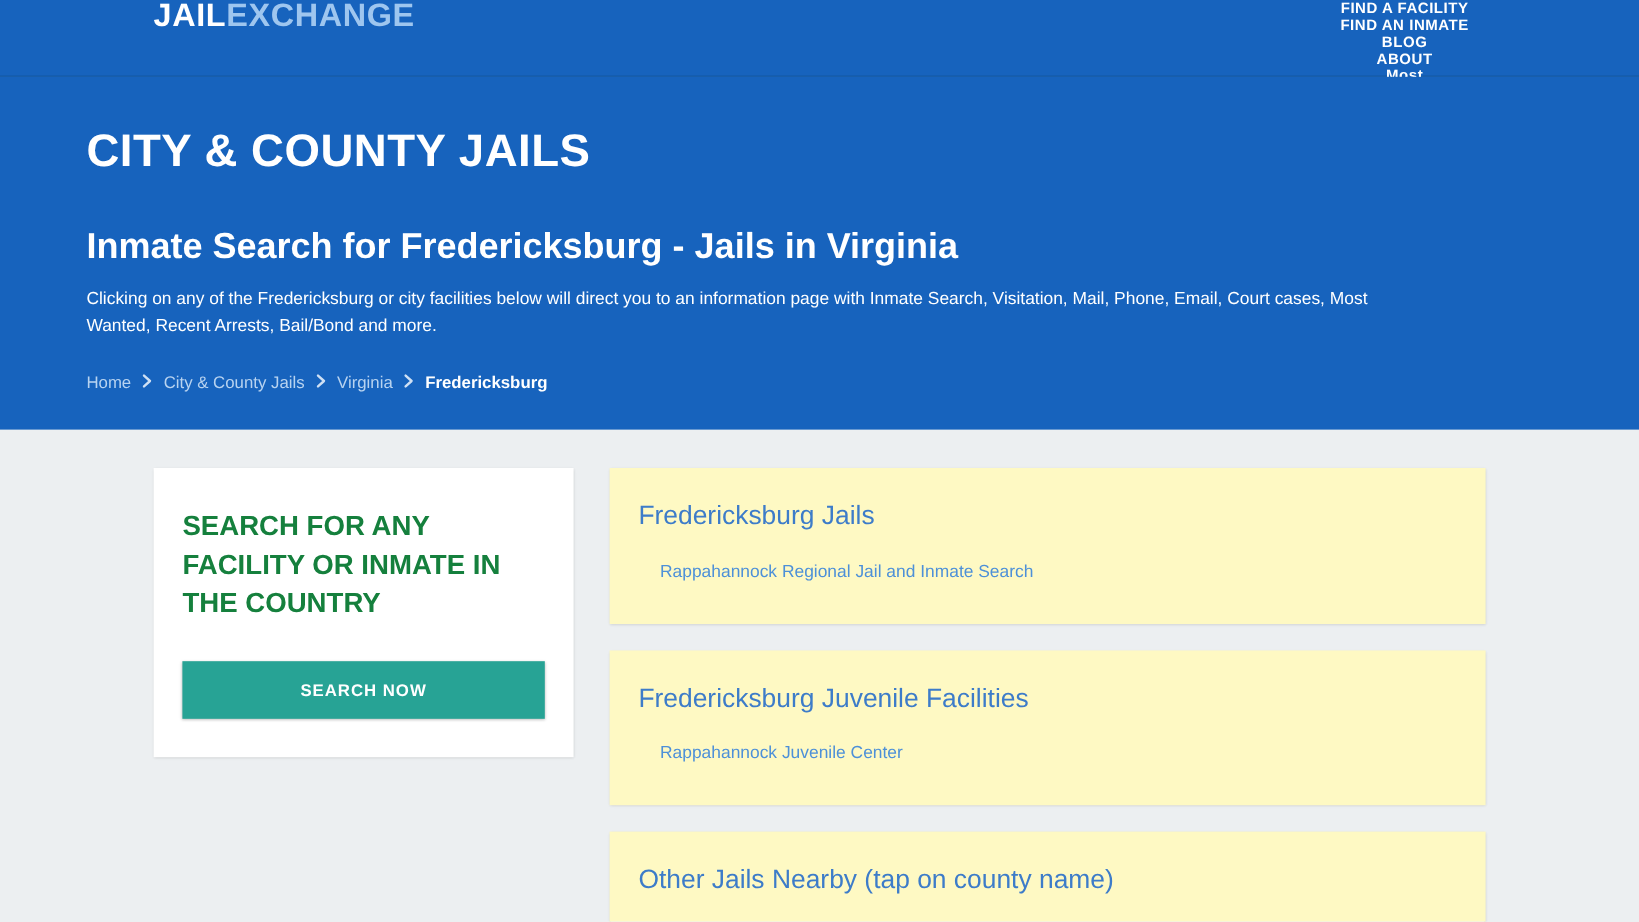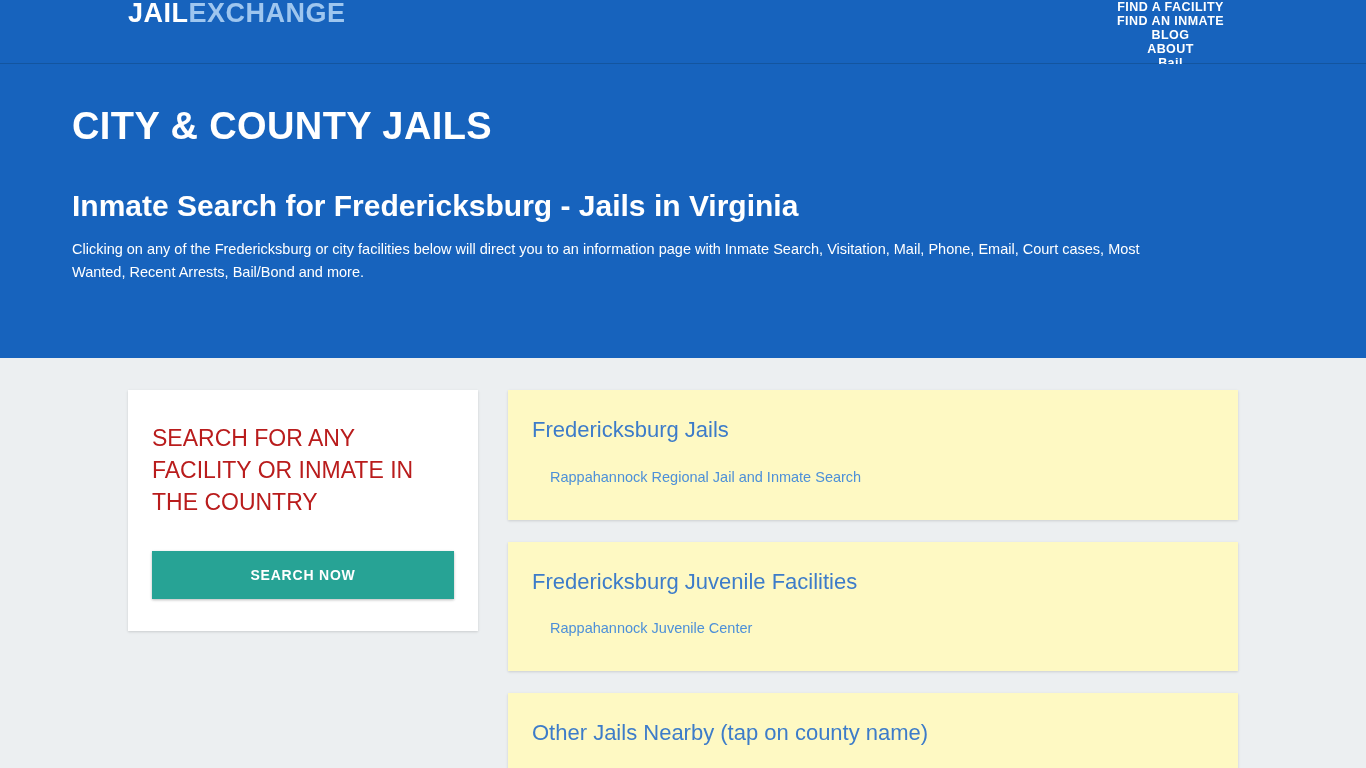--- a/index.html
+++ b/index.html
@@ -119,24 +119,24 @@
     gap: 30px;
   }
 
   .sidebar { width: 350px; flex: 0 0 350px; }
   .search-card {
     background: #ffffff;
     padding: 32px 24px 32px 24px;
     box-shadow: 0 1px 3px rgba(0,0,0,0.09), 0 1px 2px rgba(0,0,0,0.06);
   }
   .search-card-title {
-    color: #b91c1c;
+    color: #15803d;
     font-size: 23px;
     line-height: 1.4;
-    font-weight: normal;
+    font-weight: bold;
   }
   .search-now-btn {
     display: block;
     width: 100%;
     margin-top: 32px;
     background: #27a395;
     color: #ffffff;
     border: none;
     padding: 16px 14px;
     font-size: 14px;
@@ -180,37 +180,58 @@
 <div class="navbar">
   <div class="logo">
     <span class="logo-jail">JAIL</span><span class="logo-exchange">EXCHANGE</span>
   </div>
 
   <nav class="nav-links">
     <a class="nav-link">FIND A FACILITY</a>
     <a class="nav-link">FIND AN INMATE</a>
     <a class="nav-link">BLOG</a>
     <a class="nav-link">ABOUT</a>
-    <a class="nav-link">Bail</a>
+    <a class="nav-link">Most</a>
     <a class="nav-link">CONTACT</a>
     <span class="nav-search">
       <svg width="17" height="17" viewBox="0 0 24 24" fill="none" stroke="#ffffff" stroke-width="3" stroke-linecap="round">
         <circle cx="10.5" cy="10.5" r="6.5"></circle>
         <line x1="15.5" y1="15.5" x2="21" y2="21"></line>
       </svg>
     </span>
   </nav>
 </div>
 
 <div class="hero">
   <div class="hero-inner">
     <div class="hero-kicker">CITY &amp; COUNTY JAILS</div>
     <h1 class="hero-title">Inmate Search for Fredericksburg - Jails in Virginia</h1>
     <p class="hero-desc">Clicking on any of the Fredericksburg or city facilities below will direct you to an information page with Inmate Search, Visitation, Mail, Phone, Email, Court cases, Most Wanted, Recent Arrests, Bail/Bond and more.</p>
 
+    <div class="breadcrumb">
+      <a class="crumb">Home</a>
+      <span class="crumb-sep">
+        <svg width="9" height="13" viewBox="0 0 9 13" fill="none" stroke="#cfe0f4" stroke-width="2" stroke-linecap="round" stroke-linejoin="round">
+            <polyline points="2,2 7,6.5 2,11"></polyline>
+          </svg>
+      </span>
+      <a class="crumb">City &amp; County Jails</a>
+      <span class="crumb-sep">
+        <svg width="9" height="13" viewBox="0 0 9 13" fill="none" stroke="#cfe0f4" stroke-width="2" stroke-linecap="round" stroke-linejoin="round">
+            <polyline points="2,2 7,6.5 2,11"></polyline>
+          </svg>
+      </span>
+      <a class="crumb">Virginia</a>
+      <span class="crumb-sep">
+        <svg width="9" height="13" viewBox="0 0 9 13" fill="none" stroke="#cfe0f4" stroke-width="2" stroke-linecap="round" stroke-linejoin="round">
+            <polyline points="2,2 7,6.5 2,11"></polyline>
+          </svg>
+      </span>
+      <span class="crumb current">Fredericksburg</span>
+    </div>
   </div>
 </div>
 
 <div class="page-body">
 
   <aside class="sidebar">
     <div class="search-card">
       <div class="search-card-title">SEARCH FOR ANY FACILITY OR INMATE IN THE COUNTRY</div>
       <button class="search-now-btn">SEARCH NOW</button>
     </div>

